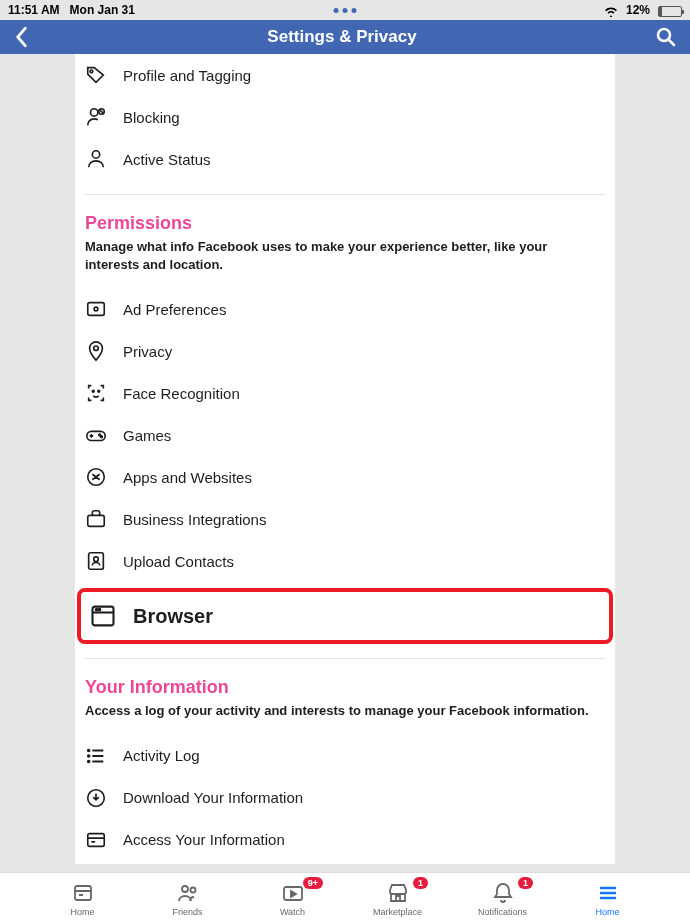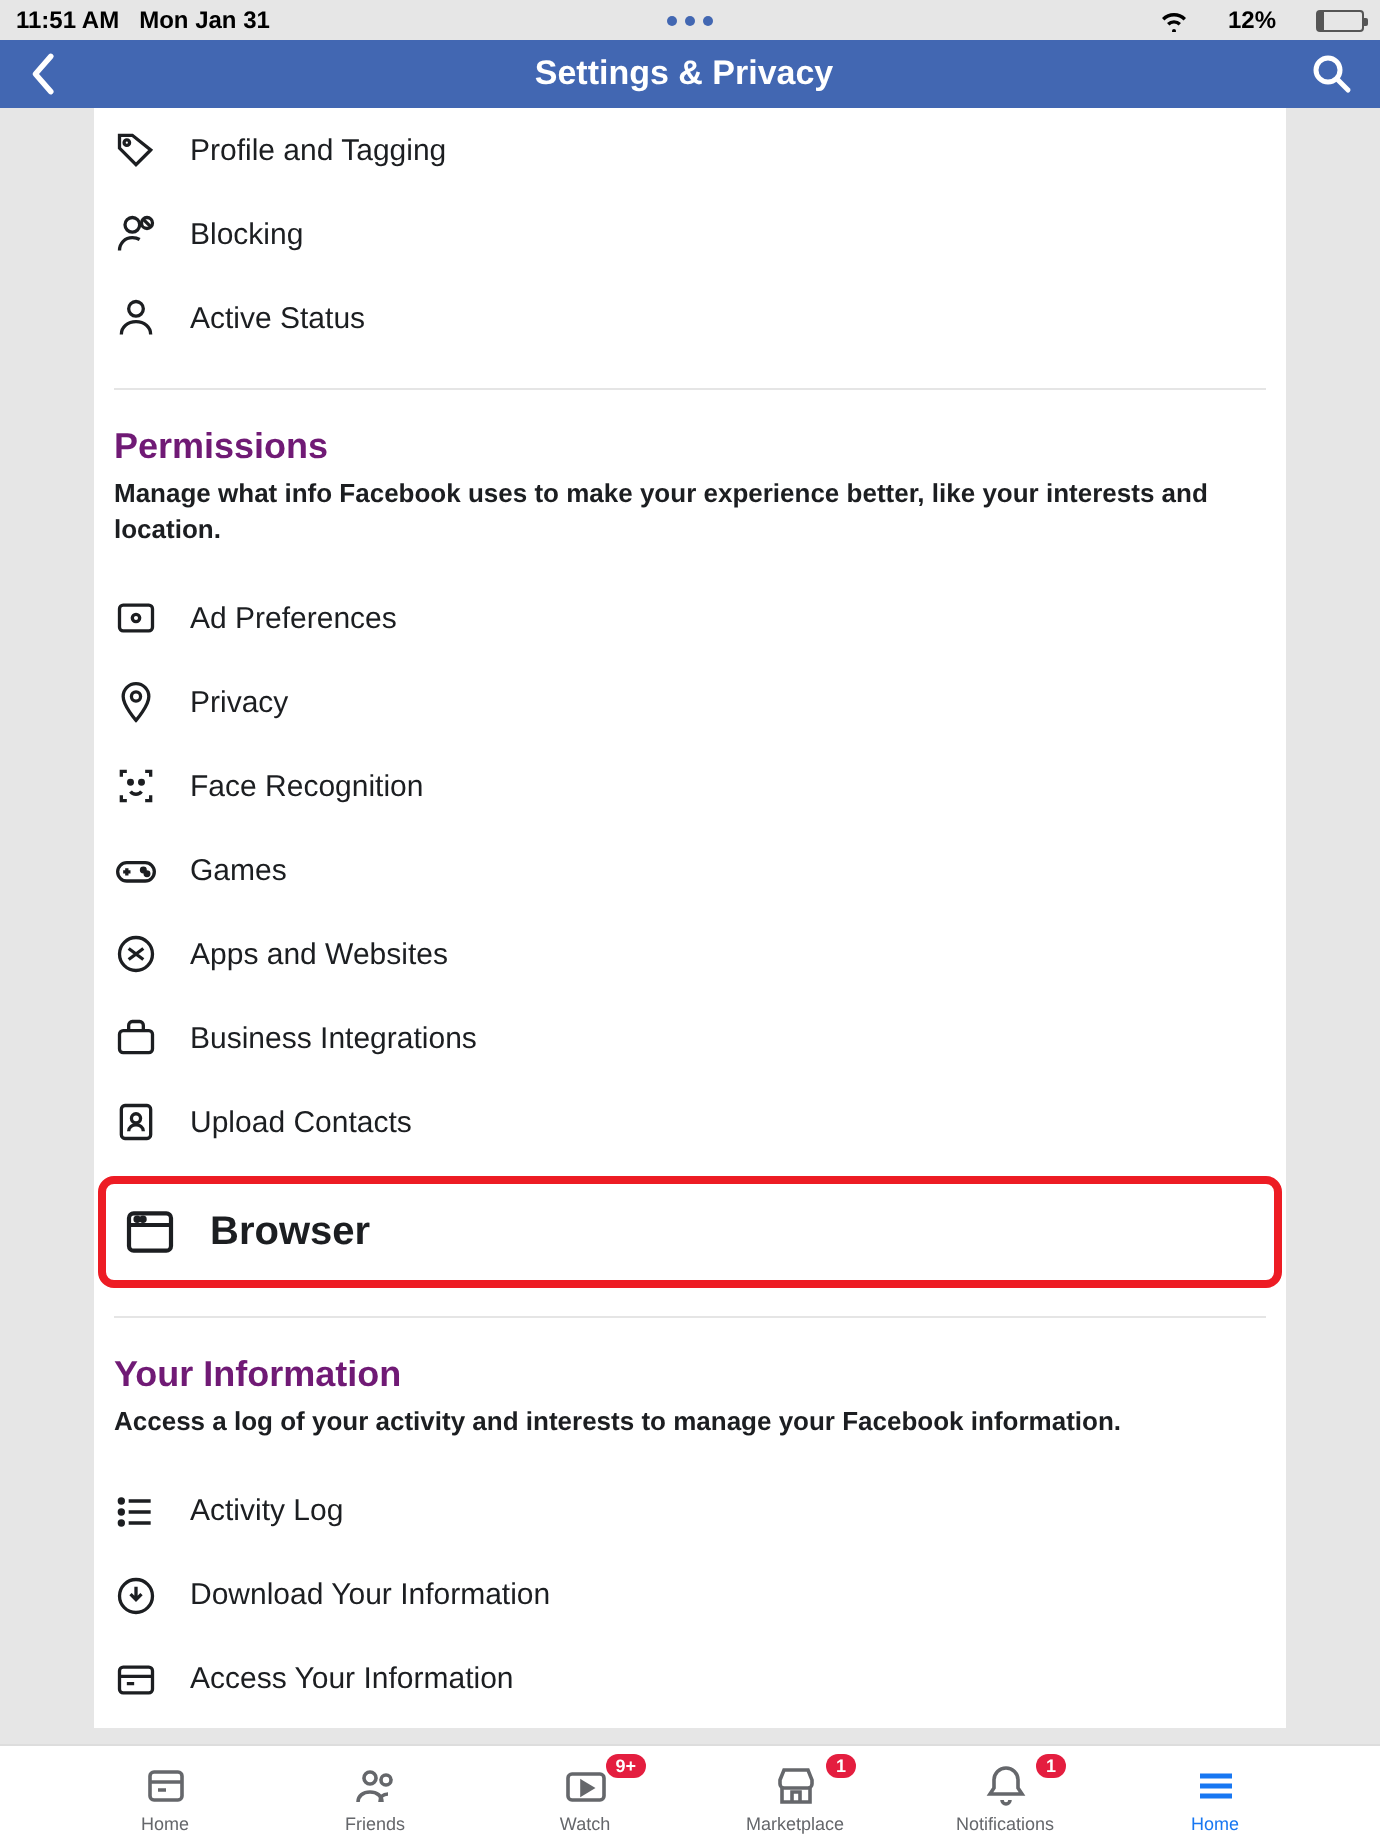--- a/index.html
+++ b/index.html
@@ -2,39 +2,39 @@
 <html><head>
   <meta charset="utf-8">
   <style>
     * { box-sizing: border-box; margin: 0; padding: 0; }
     body { font-family: -apple-system, BlinkMacSystemFont, "Segoe UI", Helvetica, Arial, sans-serif; background: #e6e6e6; width: 690px; height: 920px; overflow: hidden; position: relative; }
     
     .status-bar { height: 20px; background: #e6e6e6; display: flex; justify-content: space-between; align-items: center; padding: 8px 8px; font-size: 12px; font-weight: 600; color: #000; position: relative; }
     .status-left { display: flex; gap: 10px; }
     .status-center { position: absolute; left: 50%; transform: translateX(-50%); display: flex; gap: 4px; }
     .dot { width: 5px; height: 5px; border-radius: 50%; background: #4267b2; }
-    .status-right { display: flex; align-items: center; gap: 20px; }
+    .status-right { display: flex; align-items: flex-end; gap: 8px; }
     .battery { width: 24px; height: 11px; border: 1px solid #555; border-radius: 2px; position: relative; }
     .battery::after { content: ""; position: absolute; right: -3px; top: 3px; width: 2px; height: 4px; background: #555; border-radius: 0 1px 1px 0; }
     .battery-fill { width: 3px; height: 100%; background: #555; }
     
     .header { height: 34px; background: #4267b2; display: flex; align-items: center; justify-content: space-between; padding: 0 14px; }
     .header-title { color: #fff; font-size: 17px; font-weight: 600; }
     .header-icon { color: #fff; }
     
     .container { background: #e6e6e6; height: 810px; display: flex; justify-content: center; overflow-y: auto; }
-    .content { background: #fff; width: 596px; padding: 0 10px 30px 10px; }
+    .content { background: #fff; width: 540px; padding: 0 10px 30px 10px; }
     
     .list-item { display: flex; align-items: center; padding: 10px 0; gap: 16px; cursor: pointer; }
     .list-icon { width: 22px; height: 22px; display: flex; align-items: center; justify-content: center; flex-shrink: 0; }
     .list-label { font-size: 15px; color: #1c1e21; }
     
     .divider { height: 1px; background: #e5e5e5; margin: 14px 0 18px 0; }
     
-    .section-title { font-size: 18px; font-weight: 700; color: #701a75; margin-bottom: 4px; }
+    .section-title { font-size: 18px; font-weight: 700; color: #ec4899; margin-bottom: 4px; }
     .section-desc { font-size: 13px; font-weight: 600; color: #1c1e21; line-height: 1.4; margin-bottom: 14px; }
     
     .highlighted { border: 4px solid #ed1c24; border-radius: 8px; padding: 10px 8px !important; margin: 6px -8px 6px -8px; }
     .highlighted .list-label { font-size: 20px; font-weight: 600; }
     .highlighted .list-icon { width: 28px; height: 28px; }
     
     .tabbar { position: absolute; bottom: 0; left: 0; right: 0; height: 48px; background: #fff; border-top: 1px solid #ddd; display: flex; justify-content: space-around; align-items: center; padding: 4px 30px 0 30px; }
     .tab { display: flex; flex-direction: column; align-items: center; gap: 2px; position: relative; cursor: pointer; flex: 1; }
     .tab-label { font-size: 9px; color: #65676b; }
     .tab.active .tab-label { color: #1877f2; }

